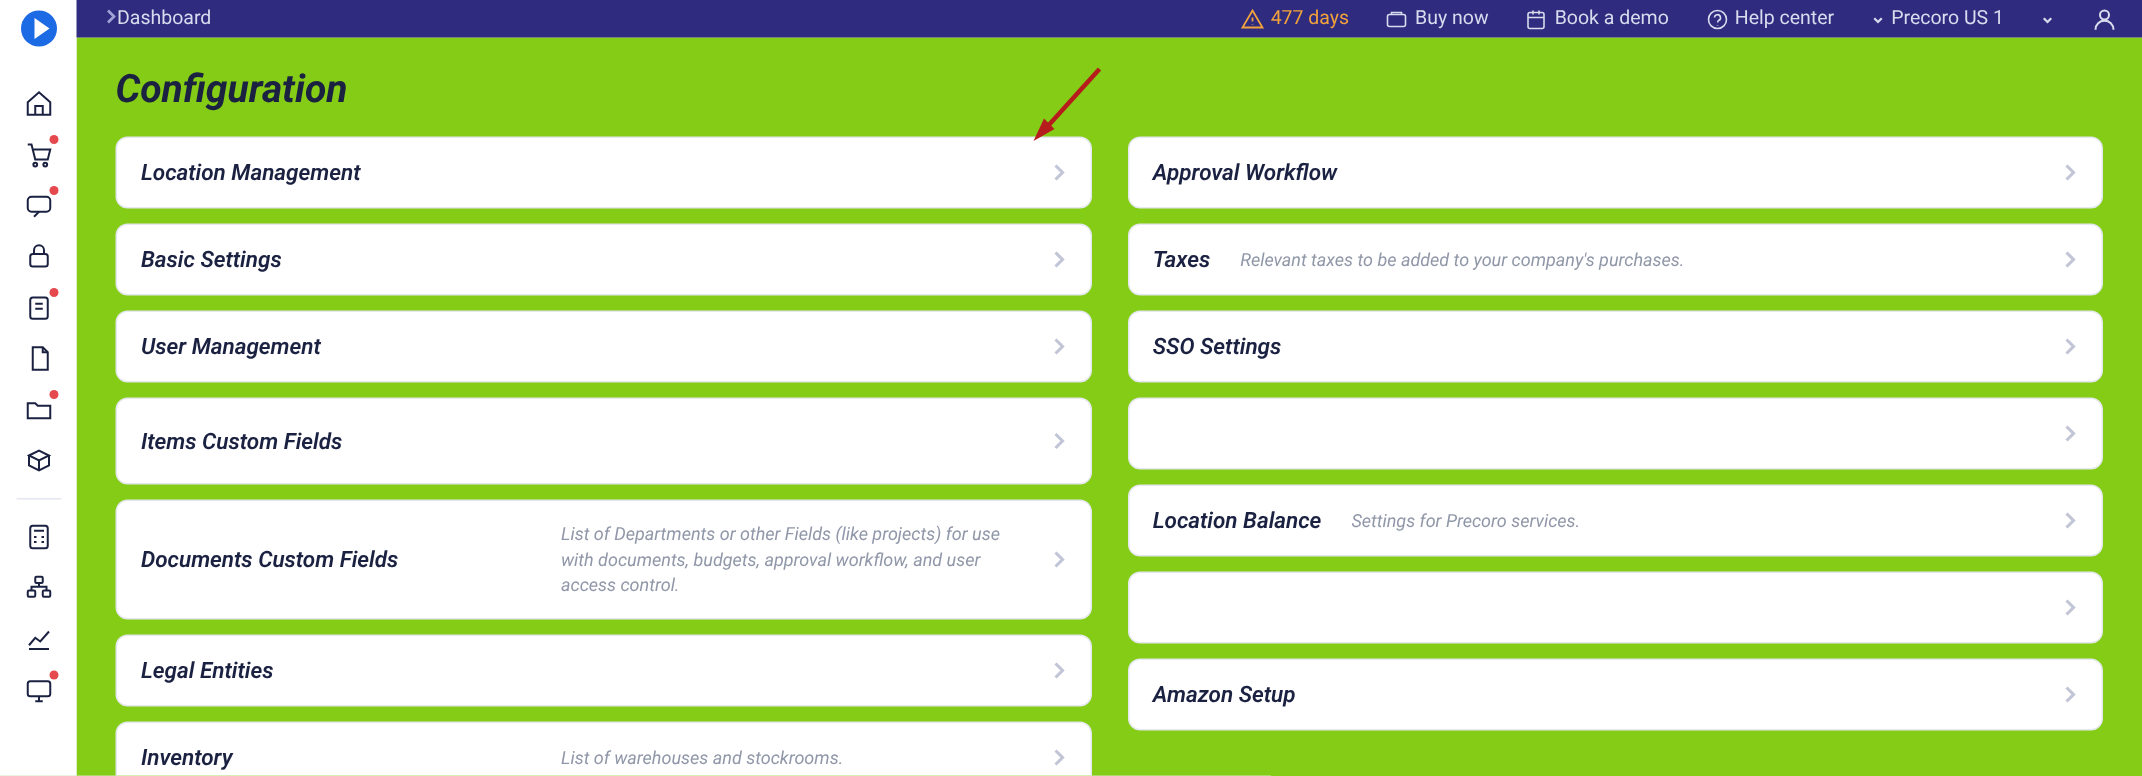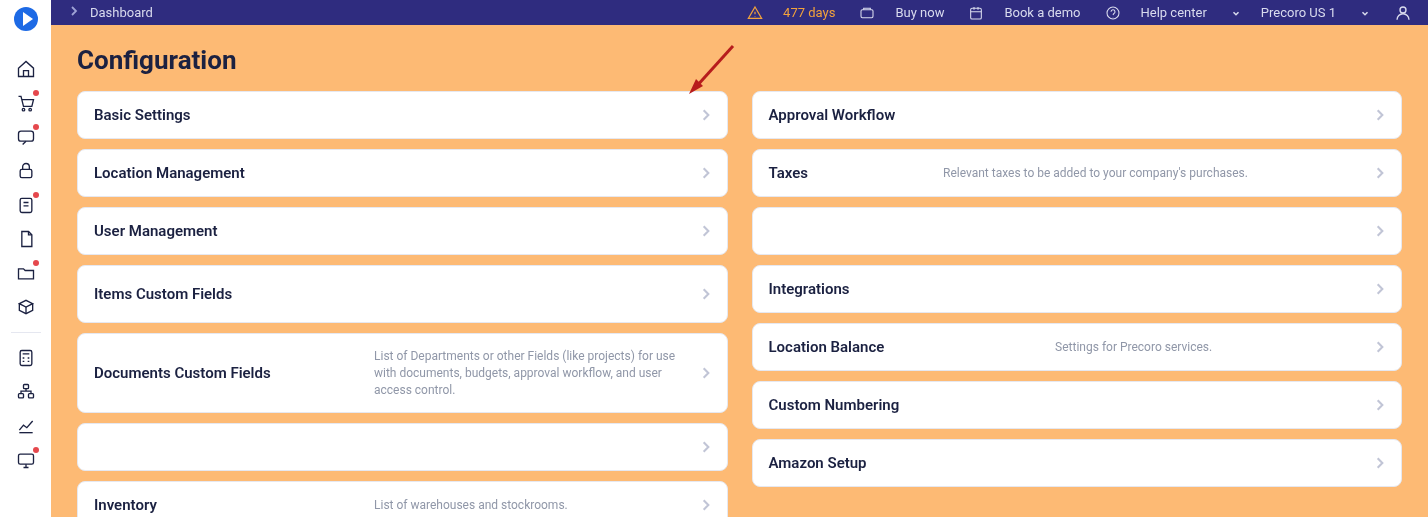--- a/index.html
+++ b/index.html
@@ -10,23 +10,23 @@
     position: absolute;
     top: 0; left: 0; right: 0;
     height: 25px;
     background: #2f2c7f;
     display: flex;
     align-items: center;
     color: #d9dbee;
     font-size: 13px;
     z-index: 10;
   }
-  .topbar .left { display: flex; align-items: center; padding-left: 70px; gap: 12px; }
+  .topbar .left { display: flex; align-items: center; padding-left: 70px; }
   .topbar .right { margin-left: auto; display: flex; align-items: center; gap: 24px; padding-right: 16px; }
-  .topbar .item { display: flex; align-items: center; gap: 20px; cursor: pointer; }
+  .topbar .item { display: flex; align-items: center; gap: 4px; cursor: pointer; }
   .topbar .warn { color: #f2a23c; }
   .topbar svg { flex-shrink: 0; }
 
   
   .sidebar {
     position: absolute;
     top: 0; left: 0; bottom: 0;
     width: 51px;
     background: #ffffff;
     z-index: 20;
@@ -50,23 +50,24 @@
     background: #e5484d;
   }
   .sidebar .divider {
     width: 30px; height: 1px; background: #e5e7f0; margin: 6px 0;
   }
 
   
   .main {
     position: absolute;
     top: 25px; left: 51px; right: 0; bottom: 0;
-    background: #fdba74;
+    background: #84cc16;
     padding: 20px 26px 36px 26px;
     overflow: hidden;
+    font-style: italic;
   }
   .page-title {
     font-size: 26px;
     font-weight: 700;
     color: #1b2141;
     margin-bottom: 16px;
   }
   .columns {
     display: flex;
     gap: 24px;
@@ -91,21 +92,21 @@
     min-width: 260px;
   }
   .card .desc {
     font-size: 12px;
     color: #9097a8;
     flex: 1;
     padding-left: 20px;
     padding-right: 12px;
     line-height: 1.4;
   }
-  .card .desc.right { text-align: center; }
+  .card .desc.right { text-align: left; }
   .card .chev {
     flex: 0 0 auto;
     color: #c1c5d6;
     display: flex; align-items: center;
     margin-left: auto;
   }
   .card.tall { min-height: 58px; }
   .card.taller { min-height: 72px; }
 
   
@@ -268,29 +269,29 @@
   </div>
 </div>
 
 <div class="main">
   <h1 class="page-title">Configuration</h1>
 
   <div class="columns">
 
     <div class="col">
       <div class="card">
+        <div class="title">Location Management</div>
+        <div class="chev">
+            <svg width="10" height="14" viewBox="0 0 8 12" fill="none" stroke="#c1c5d6" stroke-width="1.8">
+              <path d="M2 2 L6 6 L2 10"></path>
+            </svg>
+          </div>
+      </div>
+      <div class="card">
         <div class="title">Basic Settings</div>
-        <div class="chev">
-            <svg width="10" height="14" viewBox="0 0 8 12" fill="none" stroke="#c1c5d6" stroke-width="1.8">
-              <path d="M2 2 L6 6 L2 10"></path>
-            </svg>
-          </div>
-      </div>
-      <div class="card">
-        <div class="title">Location Management</div>
         <div class="chev">
             <svg width="10" height="14" viewBox="0 0 8 12" fill="none" stroke="#c1c5d6" stroke-width="1.8">
               <path d="M2 2 L6 6 L2 10"></path>
             </svg>
           </div>
       </div>
       <div class="card">
         <div class="title">User Management</div>
         <div class="chev">
             <svg width="10" height="14" viewBox="0 0 8 12" fill="none" stroke="#c1c5d6" stroke-width="1.8">
@@ -309,20 +310,21 @@
       <div class="card taller">
         <div class="title">Documents Custom Fields</div>
         <div class="desc">List of Departments or other Fields (like projects) for use with documents, budgets, approval workflow, and user access control.</div>
         <div class="chev">
             <svg width="10" height="14" viewBox="0 0 8 12" fill="none" stroke="#c1c5d6" stroke-width="1.8">
               <path d="M2 2 L6 6 L2 10"></path>
             </svg>
           </div>
       </div>
       <div class="card">
+        <div class="title">Legal Entities</div>
         <div class="chev">
             <svg width="10" height="14" viewBox="0 0 8 12" fill="none" stroke="#c1c5d6" stroke-width="1.8">
               <path d="M2 2 L6 6 L2 10"></path>
             </svg>
           </div>
       </div>
       <div class="card">
         <div class="title">Inventory</div>
         <div class="desc">List of warehouses and stockrooms.</div>
         <div class="chev">
@@ -345,45 +347,44 @@
       <div class="card">
         <div class="title" style="min-width:auto">Taxes</div>
         <div class="desc right">Relevant taxes to be added to your company's purchases.</div>
         <div class="chev">
             <svg width="10" height="14" viewBox="0 0 8 12" fill="none" stroke="#c1c5d6" stroke-width="1.8">
               <path d="M2 2 L6 6 L2 10"></path>
             </svg>
           </div>
       </div>
       <div class="card">
-        <div class="chev">
-            <svg width="10" height="14" viewBox="0 0 8 12" fill="none" stroke="#c1c5d6" stroke-width="1.8">
-              <path d="M2 2 L6 6 L2 10"></path>
-            </svg>
-          </div>
-      </div>
-      <div class="card">
-        <div class="title">Integrations</div>
+        <div class="title">SSO Settings</div>
+        <div class="chev">
+            <svg width="10" height="14" viewBox="0 0 8 12" fill="none" stroke="#c1c5d6" stroke-width="1.8">
+              <path d="M2 2 L6 6 L2 10"></path>
+            </svg>
+          </div>
+      </div>
+      <div class="card">
         <div class="chev">
             <svg width="10" height="14" viewBox="0 0 8 12" fill="none" stroke="#c1c5d6" stroke-width="1.8">
               <path d="M2 2 L6 6 L2 10"></path>
             </svg>
           </div>
       </div>
       <div class="card">
         <div class="title" style="min-width:auto">Location Balance</div>
         <div class="desc right">Settings for Precoro services.</div>
         <div class="chev">
             <svg width="10" height="14" viewBox="0 0 8 12" fill="none" stroke="#c1c5d6" stroke-width="1.8">
               <path d="M2 2 L6 6 L2 10"></path>
             </svg>
           </div>
       </div>
       <div class="card">
-        <div class="title">Custom Numbering</div>
         <div class="chev">
             <svg width="10" height="14" viewBox="0 0 8 12" fill="none" stroke="#c1c5d6" stroke-width="1.8">
               <path d="M2 2 L6 6 L2 10"></path>
             </svg>
           </div>
       </div>
       <div class="card">
         <div class="title">Amazon Setup</div>
         <div class="chev">
             <svg width="10" height="14" viewBox="0 0 8 12" fill="none" stroke="#c1c5d6" stroke-width="1.8">

